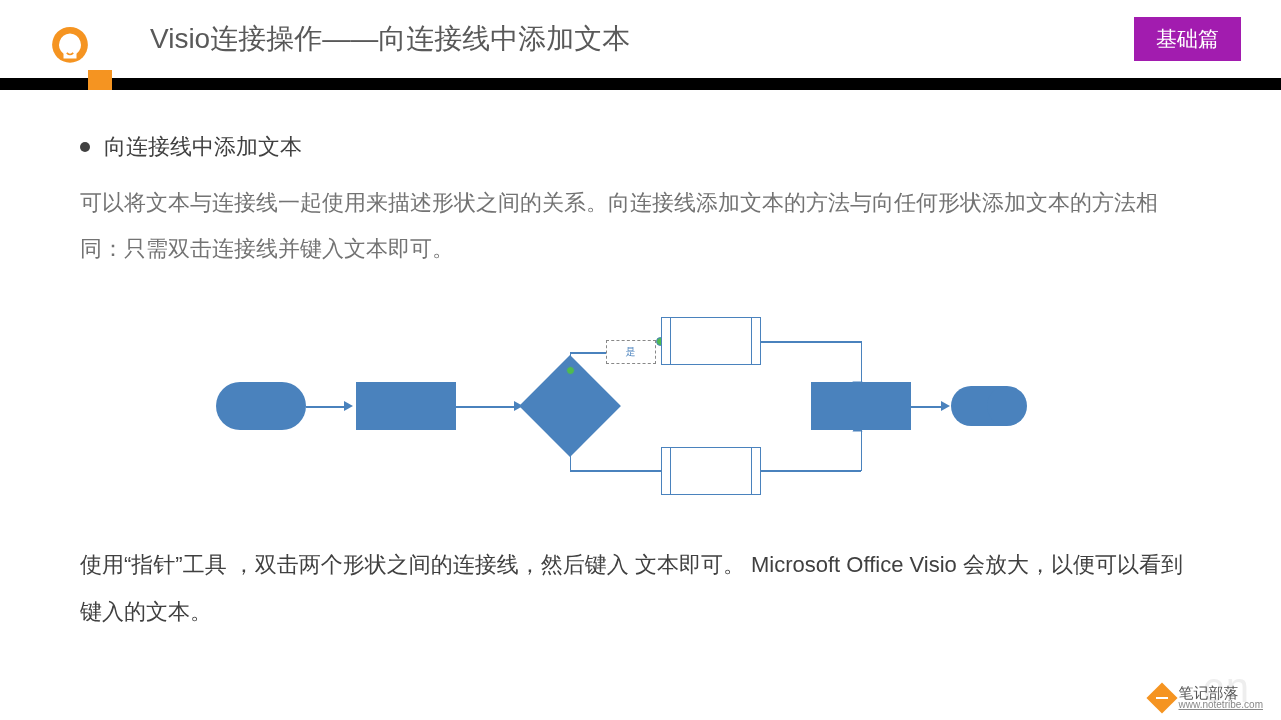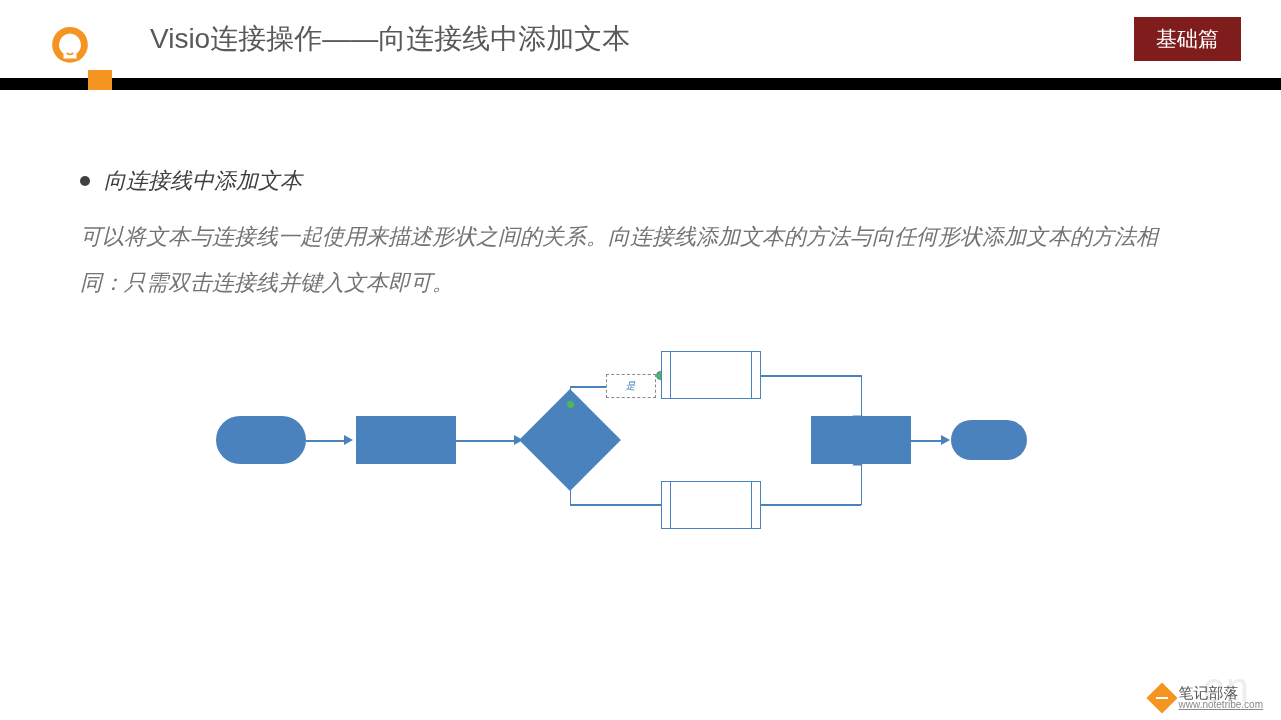--- a/index.html
+++ b/index.html
@@ -8,23 +8,23 @@
 .header { height: 78px; display: flex; align-items: center; padding: 0 40px 0 0; }
 .header-black-bar { position: absolute; top: 78px; left: 0; right: 0; height: 12px; background: #000; }
 .bulb-wrap { width: 140px; display: flex; justify-content: center; align-items: flex-start; padding-top: 18px; position: relative; z-index: 2;}
 .bulb-icon { width: 52px; height: 52px; }
 .bulb-stem { position: absolute; top: 70px; left: 88px; width: 24px; height: 20px; background: #f59421; z-index: 3;}
 
 .title { flex: 1; font-size: 28px; color: #595959; font-weight: 300; padding-left: 10px; }
 
 .tabs { display: flex; gap: 28px; align-items: center; }
 .tab { font-size: 21px; color: #595959; padding: 8px 22px; cursor: pointer; }
-.tab.active { background: #7f1d1d; color: #fff; }
+.tab.active { background: #a21caf; color: #fff; }
 
-.content { padding: 88px 80px 0 80px; font-style: italic; }
+.content { padding: 54px 80px 0 80px; }
 .bullet-line { display: flex; align-items: center; font-size: 22px; color: #404040; margin-bottom: 18px; }
 .bullet-dot { width: 10px; height: 10px; background: #404040; border-radius: 50%; margin-right: 14px; }
 .para { font-size: 22px; color: #737373; line-height: 2.1; }
 
 .diagram { margin: 30px auto 30px auto; width: 850px; height: 210px; position: relative; }
 .shape { position: absolute; }
 .terminator-start { left: 0; top: 80px; width: 90px; height: 48px; background: #4a82bd; border-radius: 24px 24px 24px 24px; }
 .process1 { left: 140px; top: 80px; width: 100px; height: 48px; background: #4a82bd; }
 .decision { left: 318px; top: 68px; width: 72px; height: 72px; background: #4a82bd; transform: rotate(45deg); }
 .subproc1 { left: 445px; top: 15px; width: 100px; height: 48px; background: #fff; border: 1px solid #4a82bd; }
@@ -108,20 +108,21 @@
     <div class="conn" style="left:545px;top:168px;width:100px;"></div>
     <div class="conn-v" style="left:645px;top:126px;height:43px;"></div>
     <div class="arrowL" style="left:637px;top:120px;transform:rotate(90deg)"></div>
 
     <div class="shape process2"></div>
     <div class="conn" style="left:695px;top:104px;width:32px;"></div>
     <div class="arrowR" style="left:725px;top:99px;"></div>
     <div class="shape terminator-end"></div>
   </div>
 
+  <div class="footer-para">使用“指针”工具 ，双击两个形状之间的连接线，然后键入 文本即可。 Microsoft Office Visio 会放大，以便可以看到键入的文本。</div>
 </div>
 
 <div class="bg-text">cn</div>
 <div class="watermark">
   <div class="wm-icon">
       <div class="wm-pen"></div>
     </div>
   <div class="wm-text">
     <span>笔记部落</span>
     <span class="wm-sub">www.notetribe.com</span>

